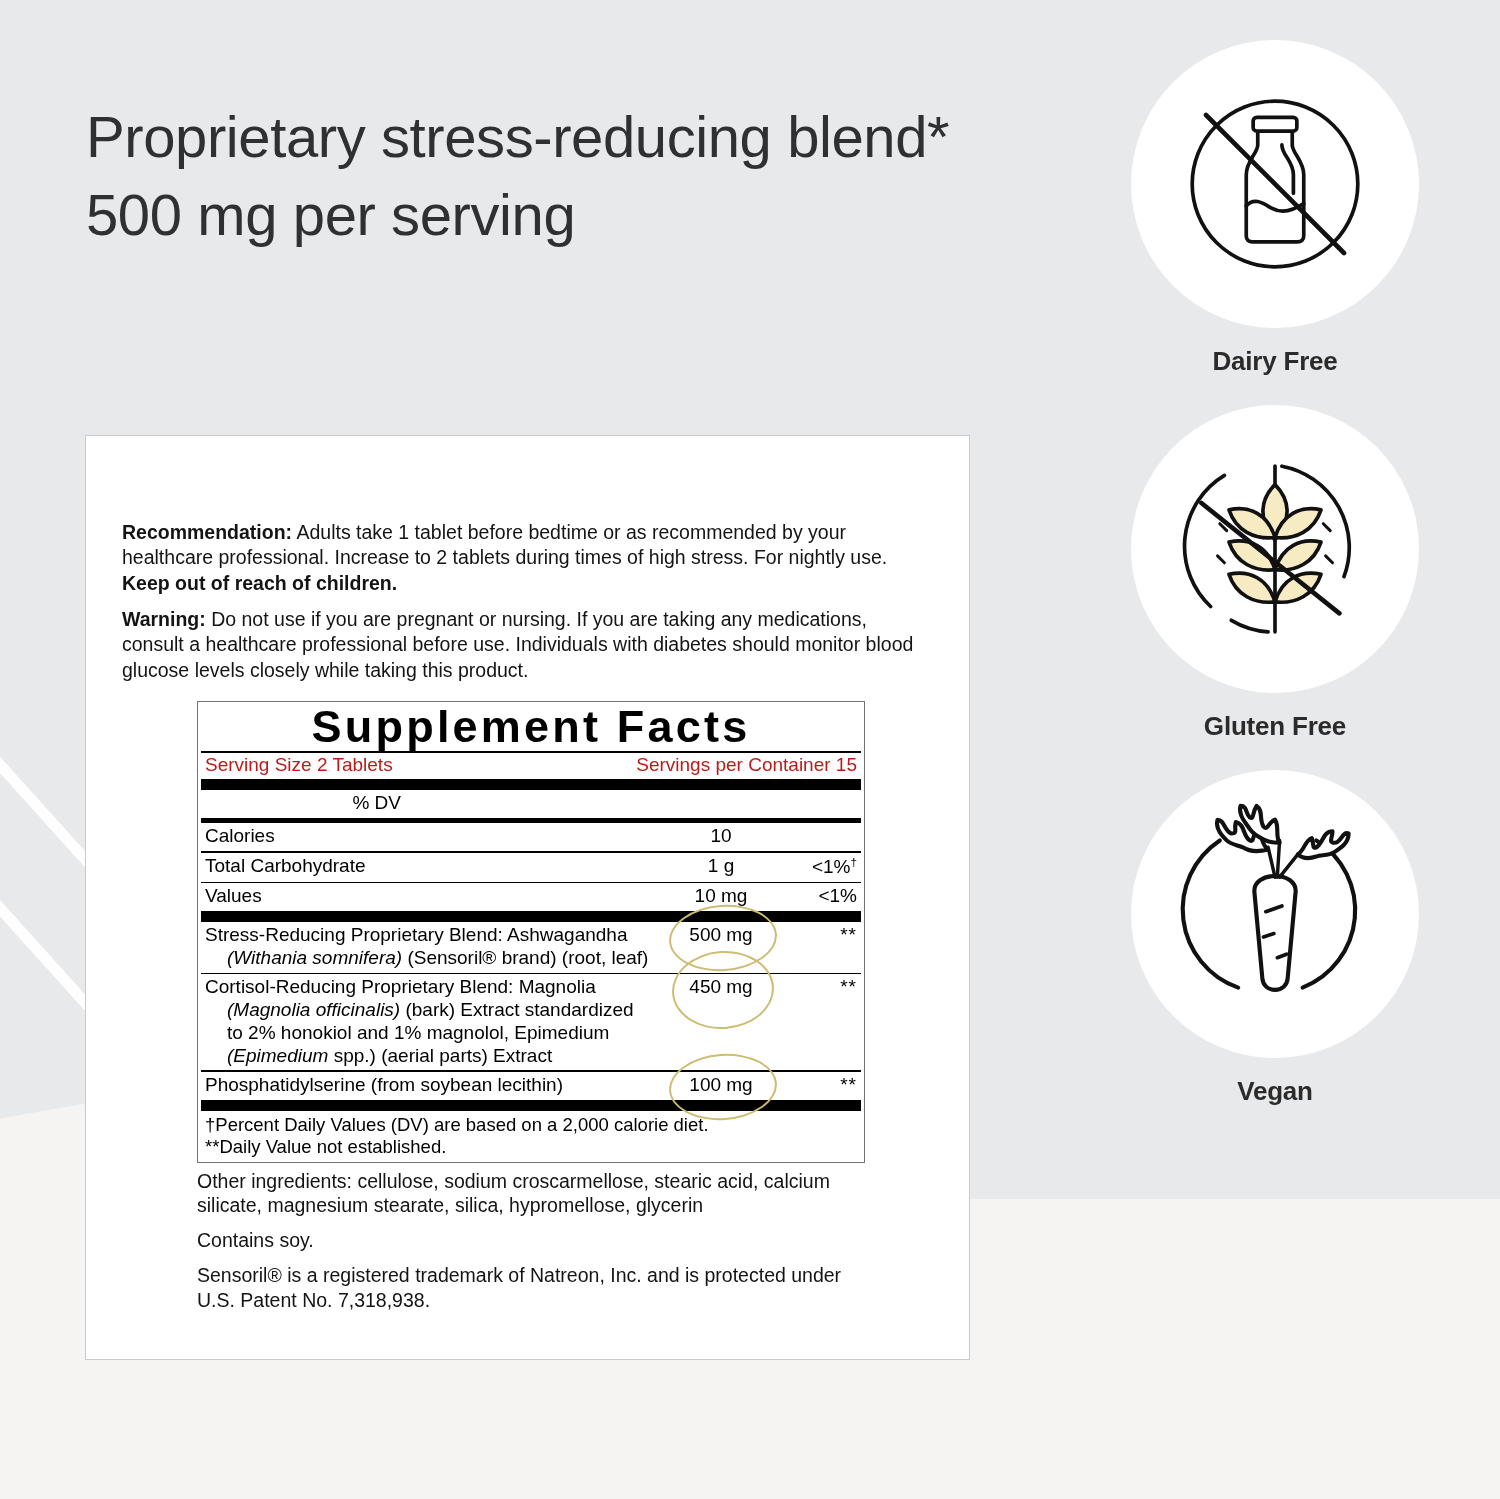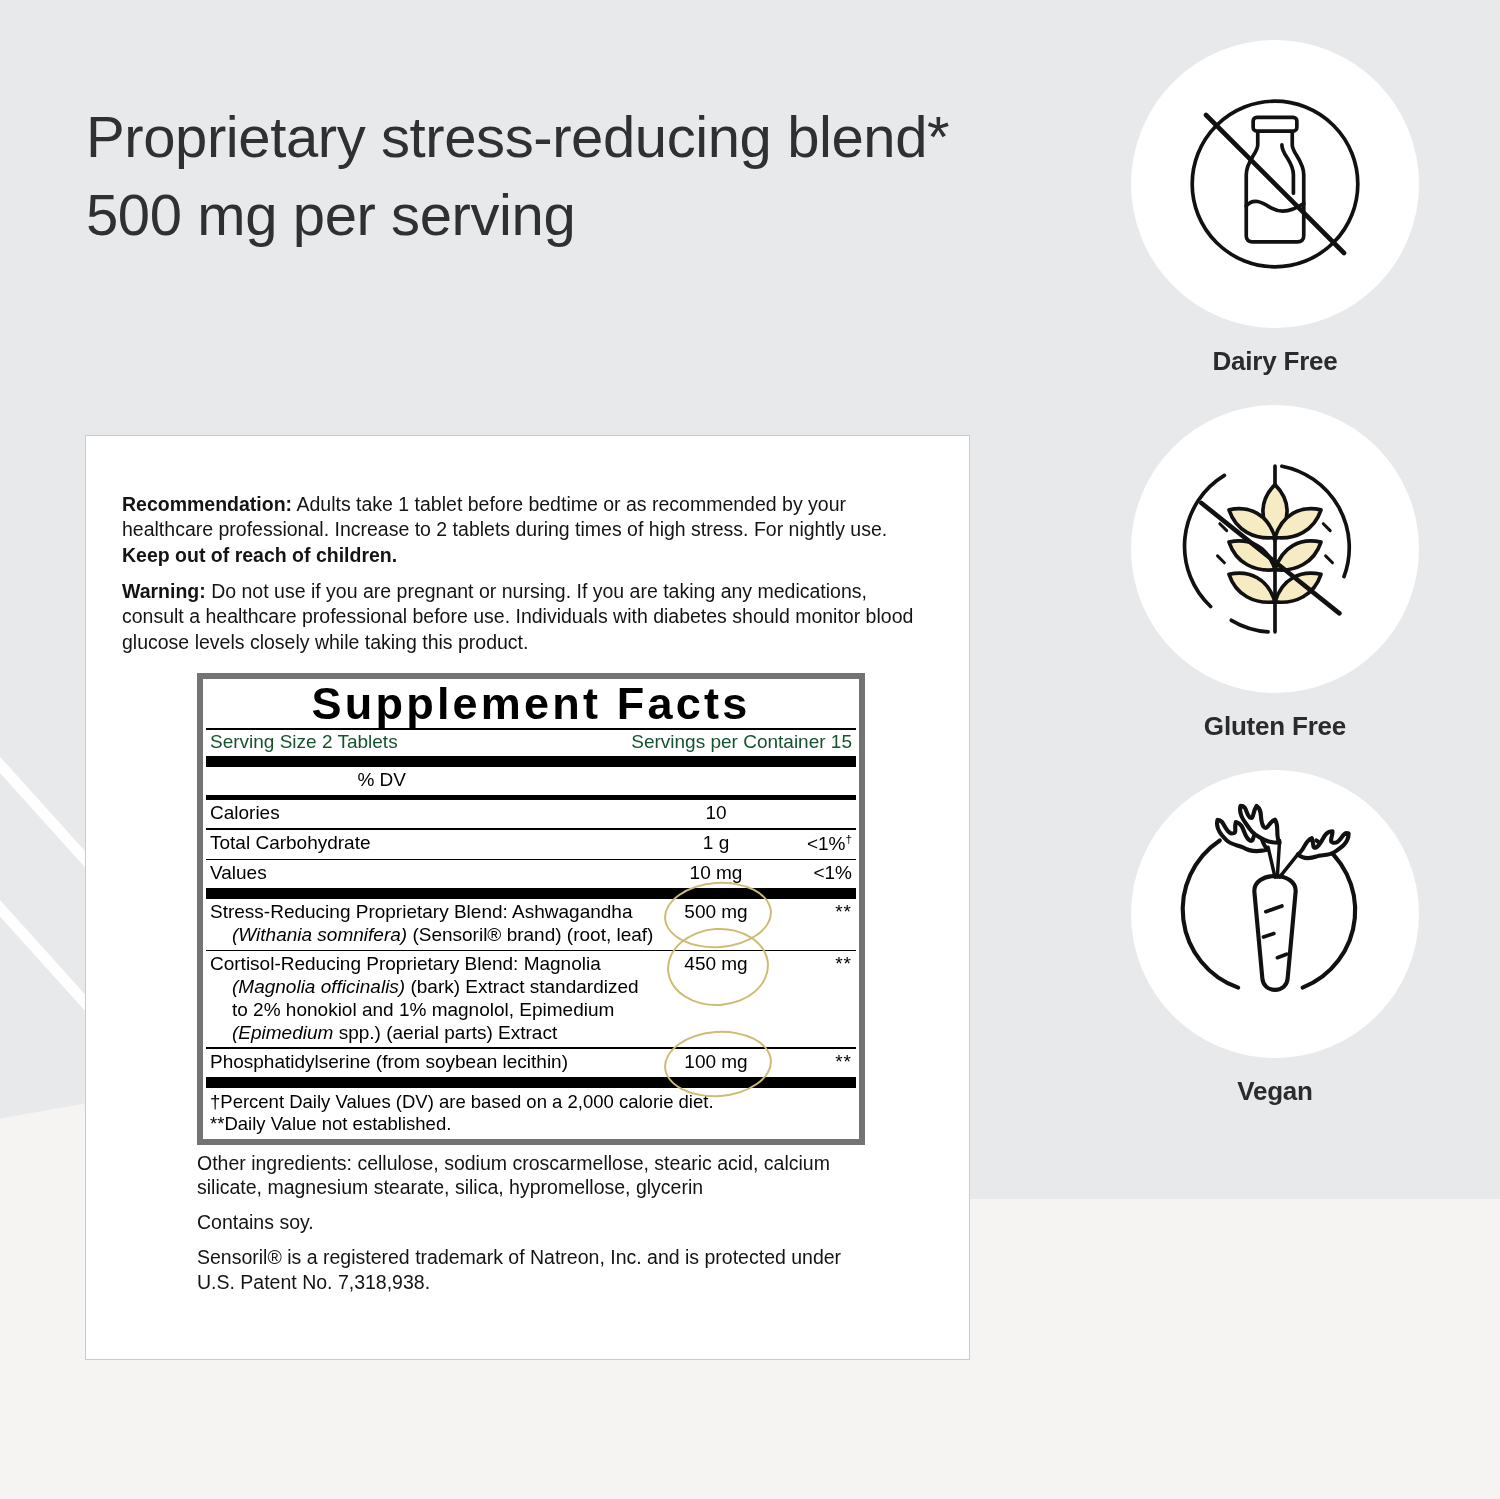--- a/index.html
+++ b/index.html
@@ -60,56 +60,56 @@
   .label-panel {
     position: absolute;
     left: 85px; top: 435px;
     width: 885px; height: 925px;
     background: #ffffff;
     border: 1px solid #c9cacb;
     box-sizing: border-box;
     z-index: 2;
   }
 
-  .panel-inner { padding: 56px 30px 0 36px; }
+  .panel-inner { padding: 84px 30px 0 36px; }
 
   .para {
     font-size: 19.5px;
     line-height: 1.3;
     color: #141414;
     margin: 0 0 11px 0;
     max-width: 812px;
   }
   .para b { font-weight: 700; }
 
   
   .sf-box {
     margin: 18px 0 0 75px;
     width: 668px;
-    border: 6px solid #737373;
+    border: 1px solid #737373;
     box-sizing: border-box;
     background: #fff;
     position: relative;
   }
   .sf-title {
     font-family: "Liberation Sans", sans-serif;
     font-weight: 700;
     font-size: 45px;
     letter-spacing: 3.2px;
     text-align: center;
     line-height: 1.03;
     color: #000;
     padding: 2px 0 1px 0;
     white-space: nowrap;
   }
   .sf-serving {
     display: flex;
     justify-content: space-between;
     font-size: 19px;
-    color: #14532d;
+    color: #b91c1c;
     padding: 1px 7px 3px 7px;
     line-height: 1.18;
   }
   .rule-thick { height: 11px; background: #000; margin: 0 3px; }
   .rule-med   { height: 5px;  background: #000; margin: 0 3px; }
   .rule-thin  { height: 1.6px; background: #000; margin: 0 3px; }
 
   .sf-row {
     display: flex;
     align-items: flex-start;

